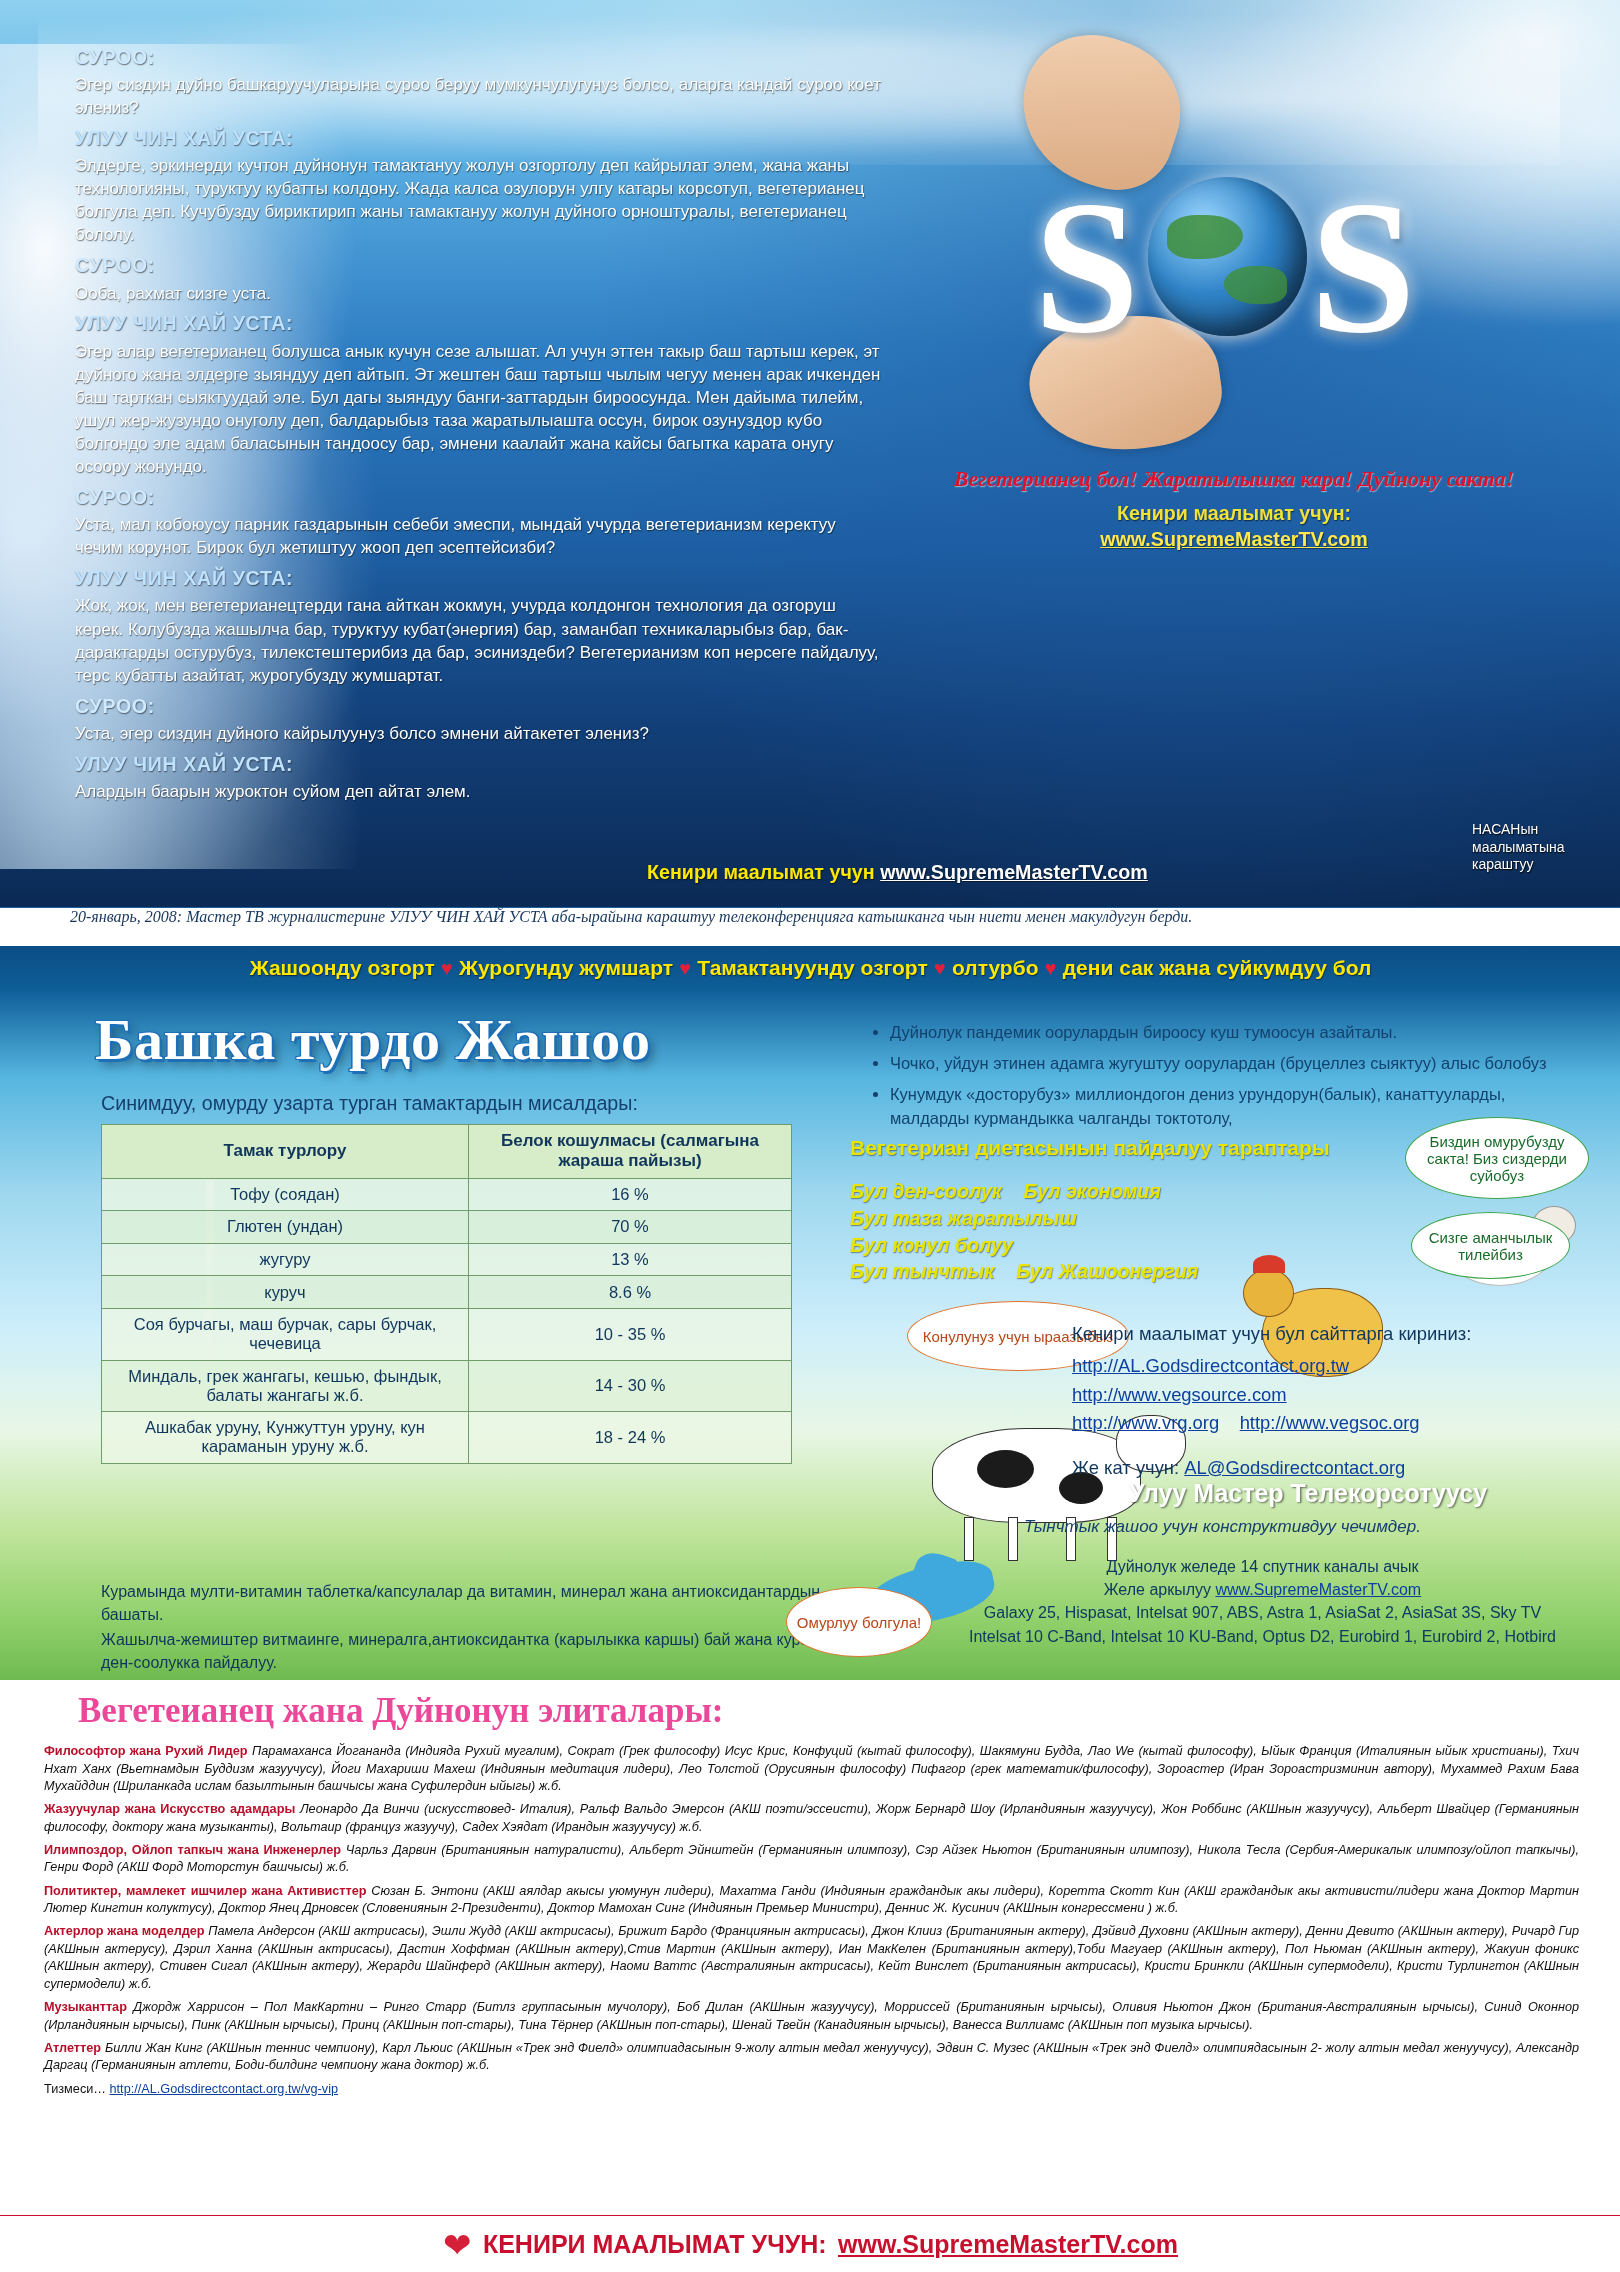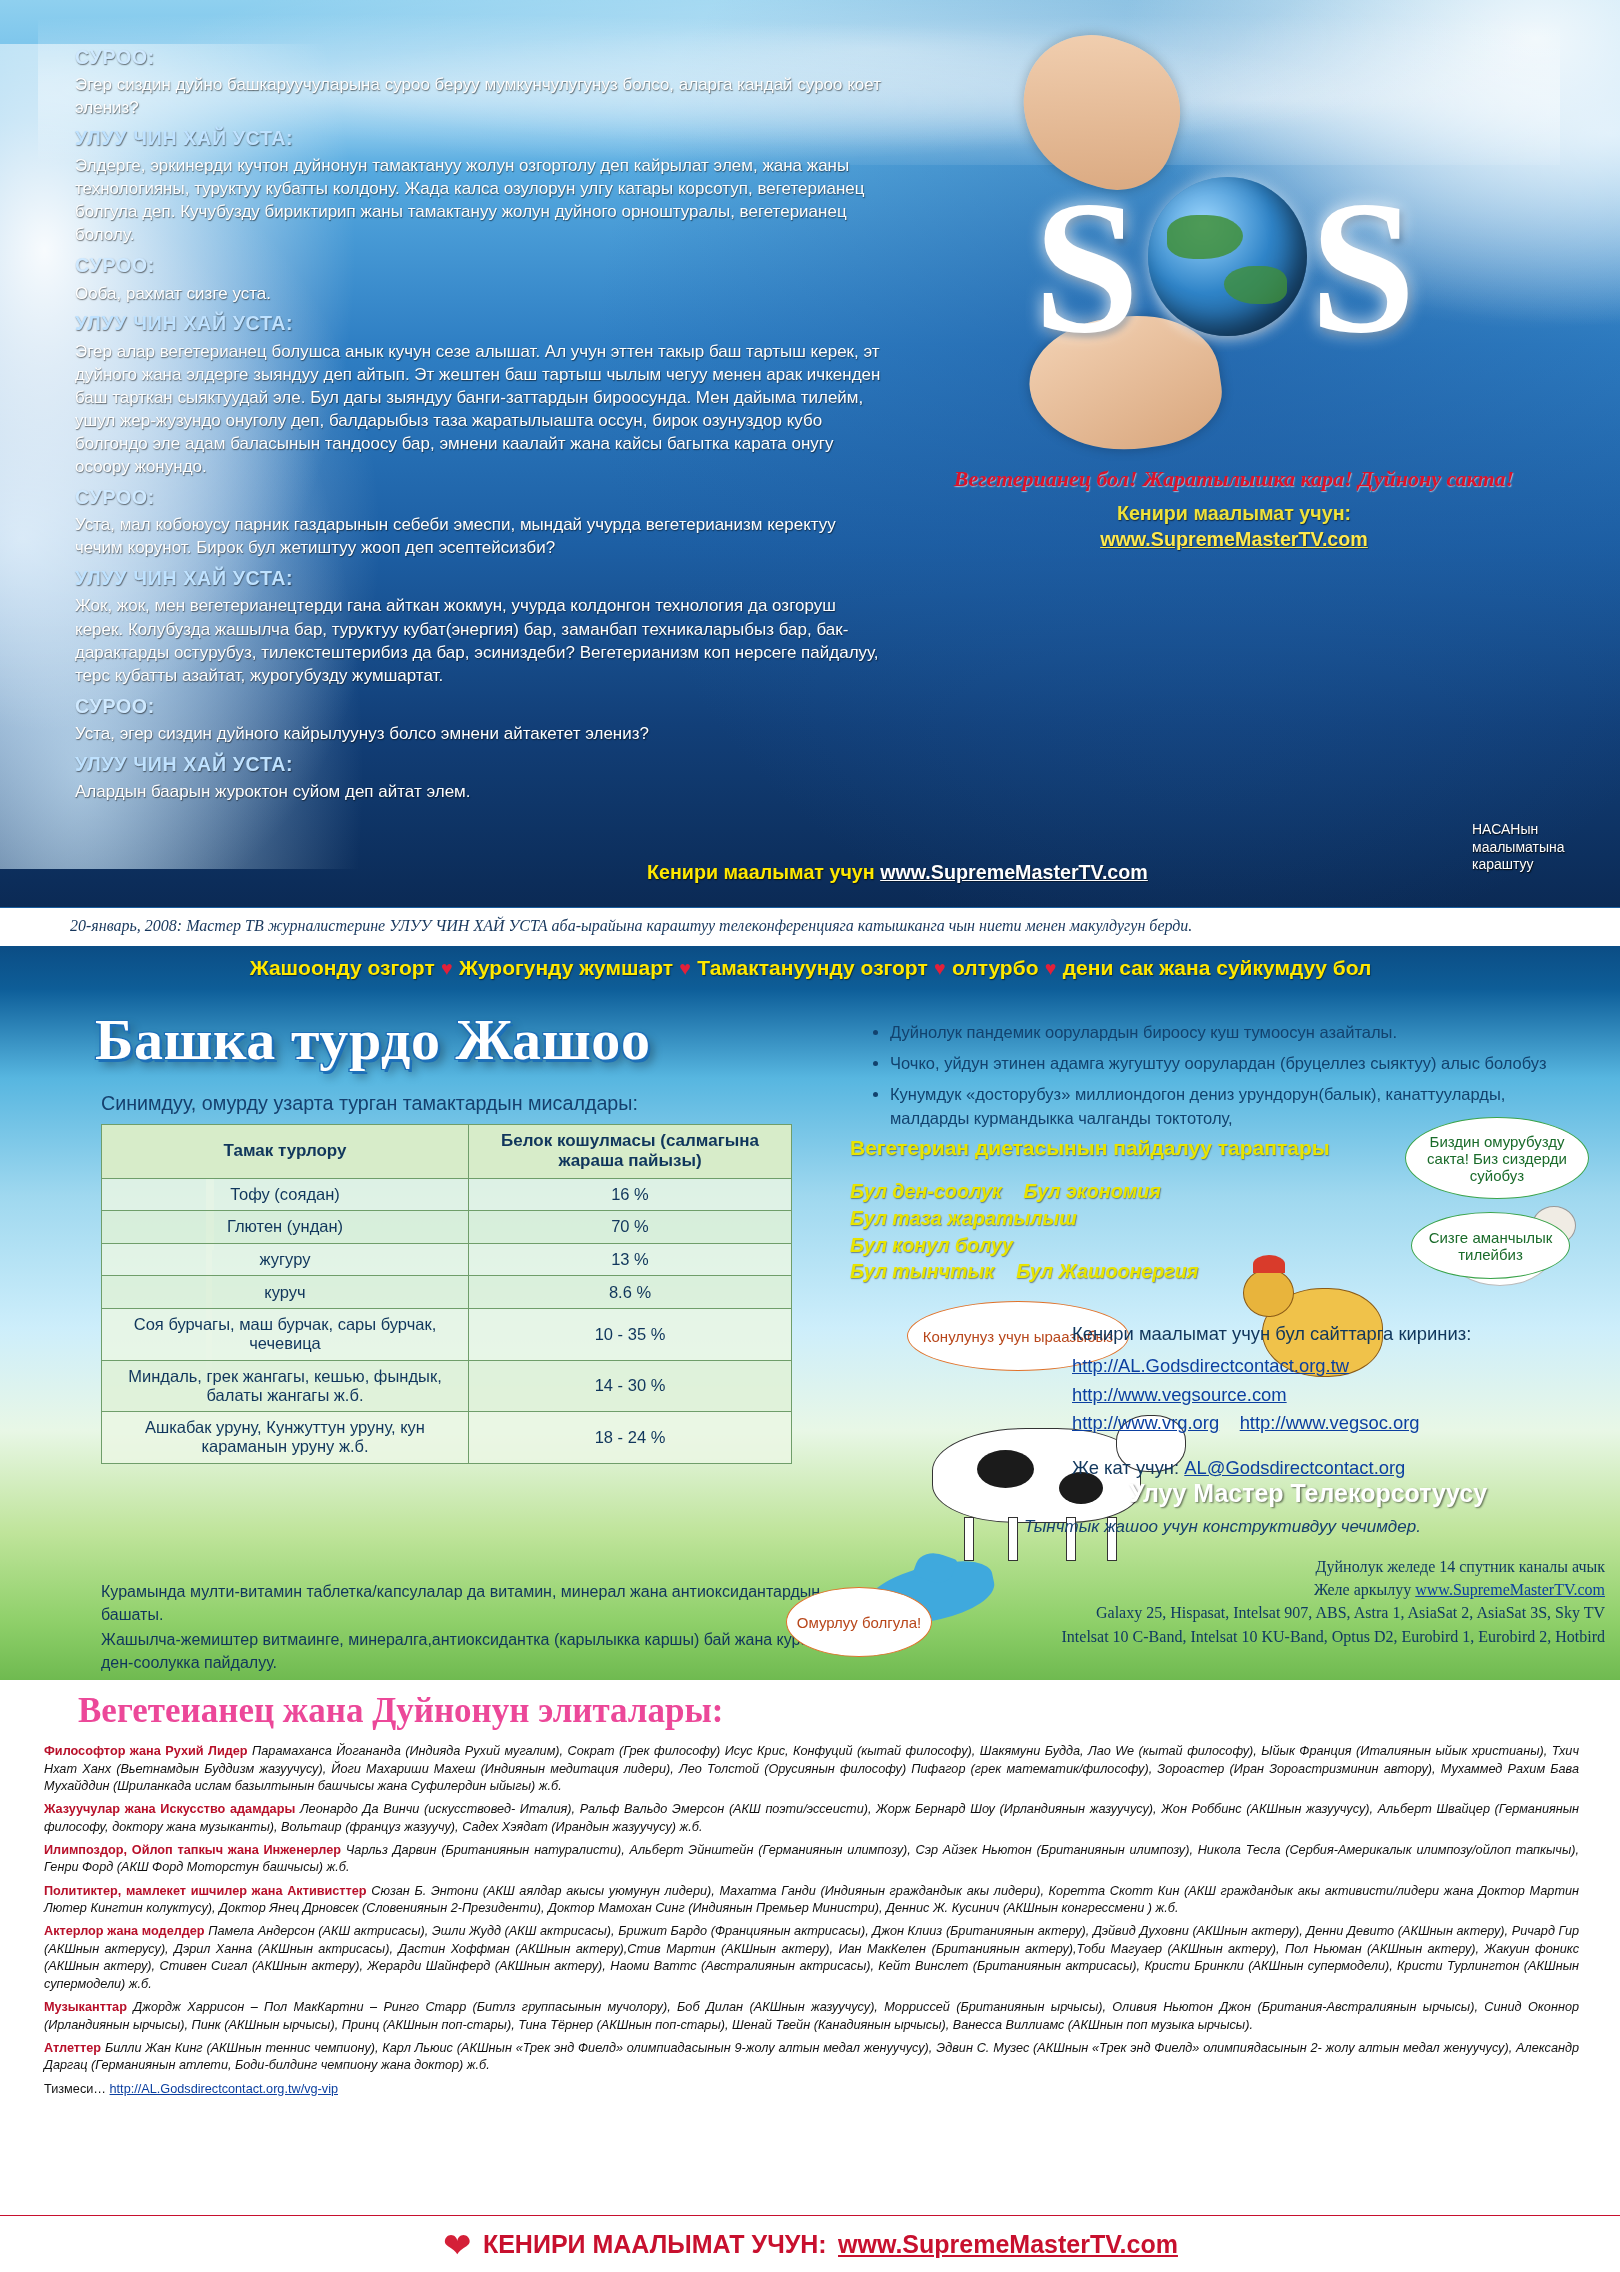--- a/index.html
+++ b/index.html
@@ -135,21 +135,21 @@
   .more-info-2{
     position:absolute; left:647px; top:861px; width:939px;
     font-size:19.7px; font-weight:bold; color:#ffe800; text-shadow:0.6px 0.6px 1.3px rgba(0,0,0,.7);
   }
   .more-info-2 .u{ color:#ffffff; text-decoration:underline; }
 
   
   .caption-bar{
     position:absolute; left:0; top:907px; width:1621px; height:28px;
     background:#ffffff; border-top:1.3px solid #1a5fa0;
-    display:flex; align-items:flex-end; padding-left:70px;
+    display:flex; align-items:flex-start; padding-left:70px;
   }
   .caption-bar span{
     font-family:"Liberation Serif", serif; font-style:italic; font-size:16px; color:#16365c;
   }
 
   
   .mid-panel{
     position:absolute; left:0; top:946px; width:1621px; height:734px;
     background: linear-gradient(180deg,#0a4f86 0%, #0e5f9a 6%, #57b6e0 18%, #9fd8ef 34%, #cdeefb 52%, #e8f7e6 66%, #bfe49a 80%, #8fd06a 92%, #6fba50 100%);
     overflow:hidden;
@@ -232,21 +232,21 @@
   }
   .master-tv-sub{
     position:absolute; left:1024px; top:571px; width:526px;
     font-size:17px; font-style:italic; color:#15406e;
   }
 
   .sat{
     position:absolute; left:920px; top:609px; width:685px; font-size:16px; color:#10365c; line-height:1.45;
   }
   .sat .y{ color:#0b3fa0; text-decoration:underline; }
-  .sat .lines{ text-align:right; font-size:16px; color:#0f3a62;font-family:Liberation Serif, serif; }
+  .sat .lines{ text-align:center; font-size:16px; color:#0f3a62; }
 
   
   .windmill{ position:absolute; left:127px; top:190px; width:165px; height:273px; opacity:.55; }
   .windmill .pole{ position:absolute; left:79px; top:38px; width:6.3px; height:235px; background:#e9f3f7; }
   .windmill .blade{ position:absolute; left:82px; top:38px; width:5px; height:76px; background:#e9f3f7; transform-origin: 2.5px 0; }
   .cow{
     position:absolute; left:907px; top:444px; width:279px; height:159px;
   }
   .cow .body{ position:absolute; left:25px; top:38px; width:209px; height:95px; background:#ffffff; border:1.9px solid #333; border-radius:45% 40% 35% 40%; }
   .cow .spot1{ position:absolute; left:70px; top:60px; width:57px; height:38px; background:#1b1b1b; border-radius:50%; }

